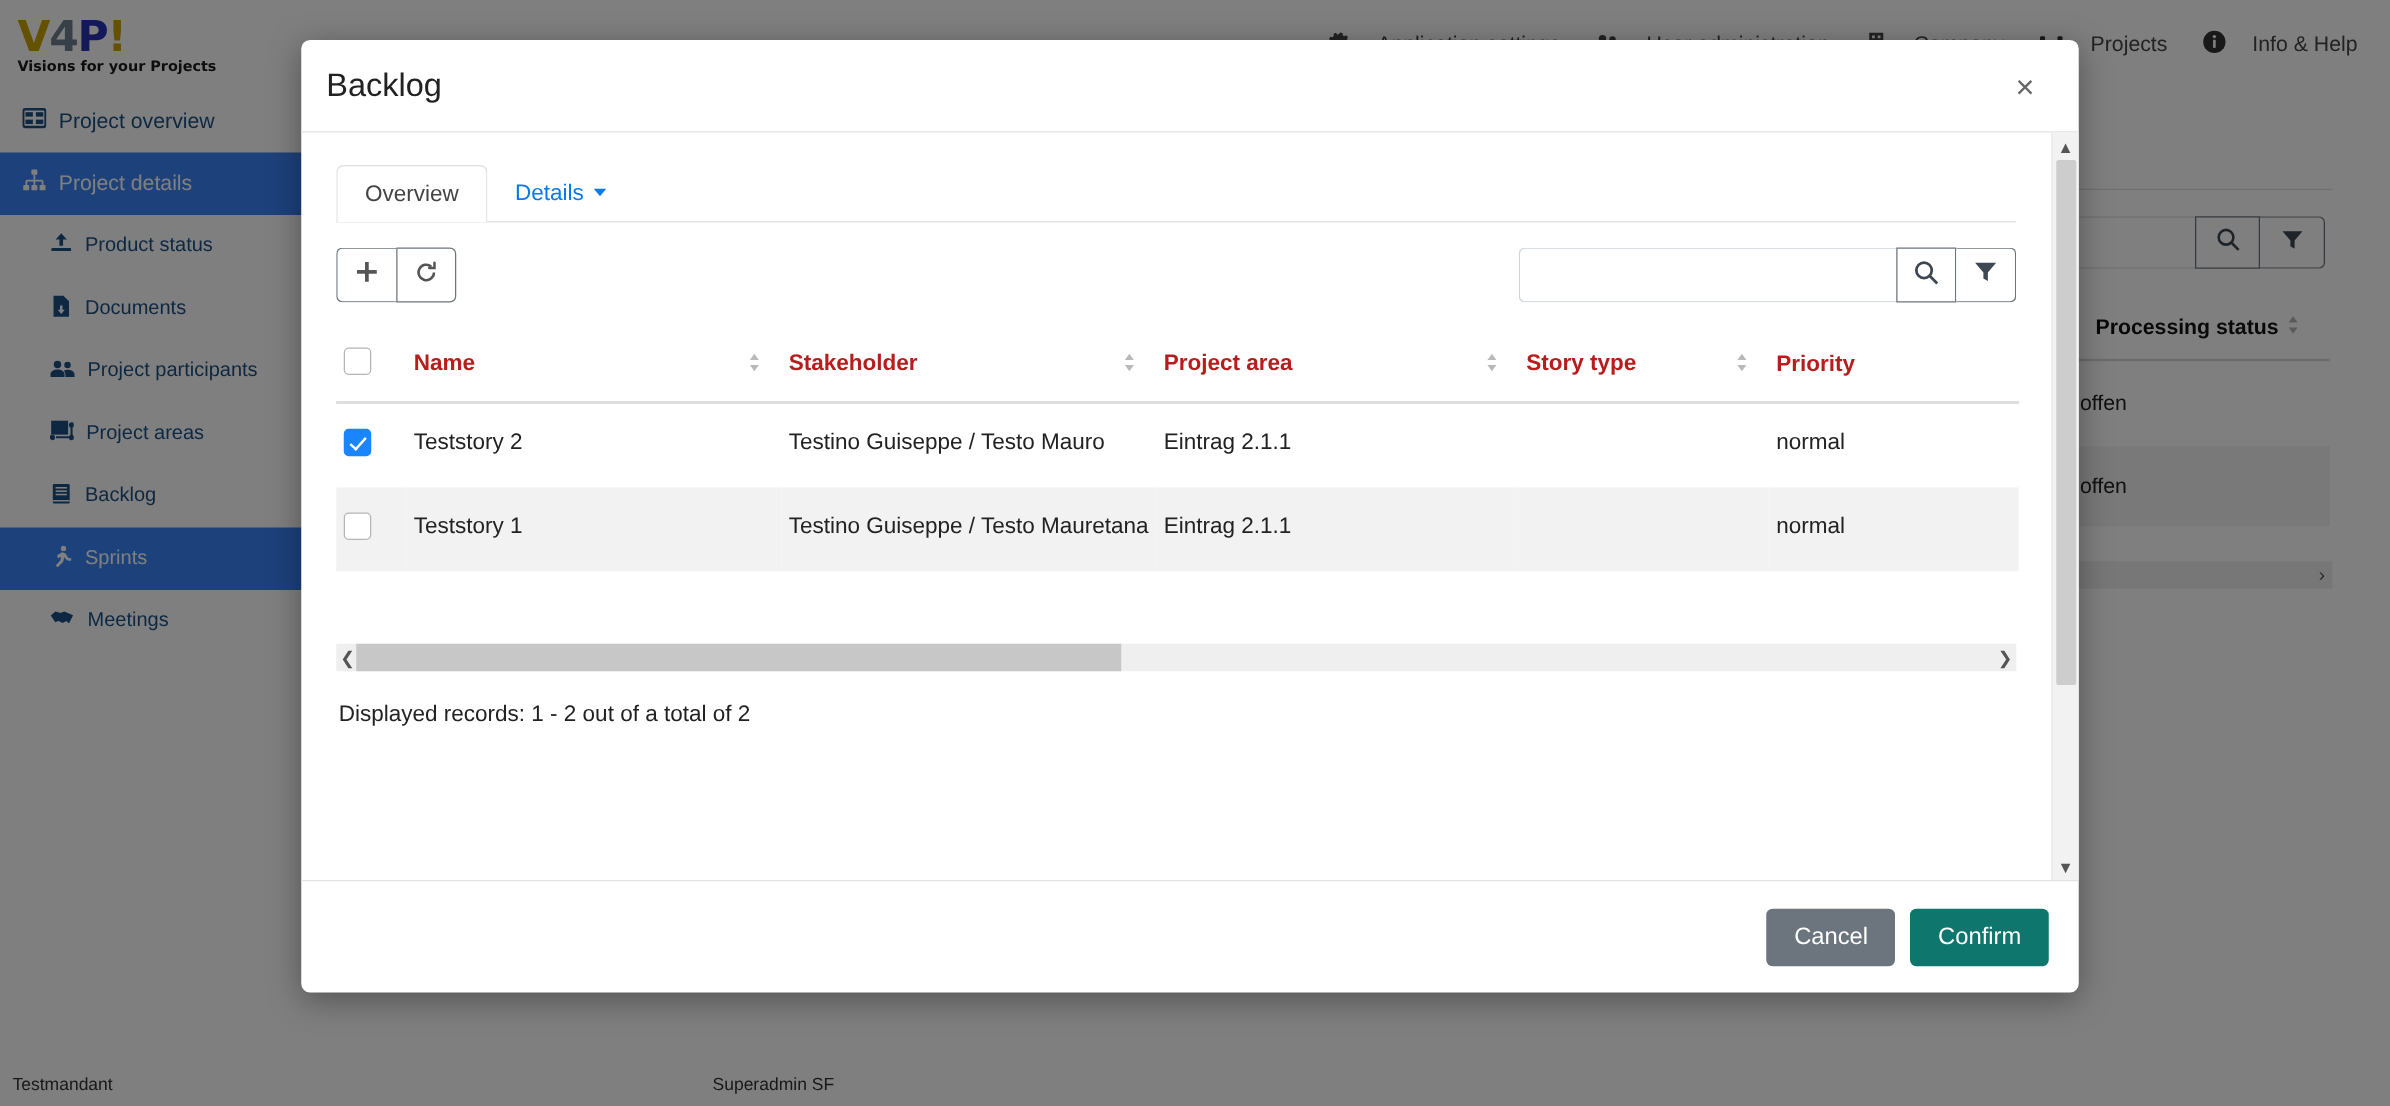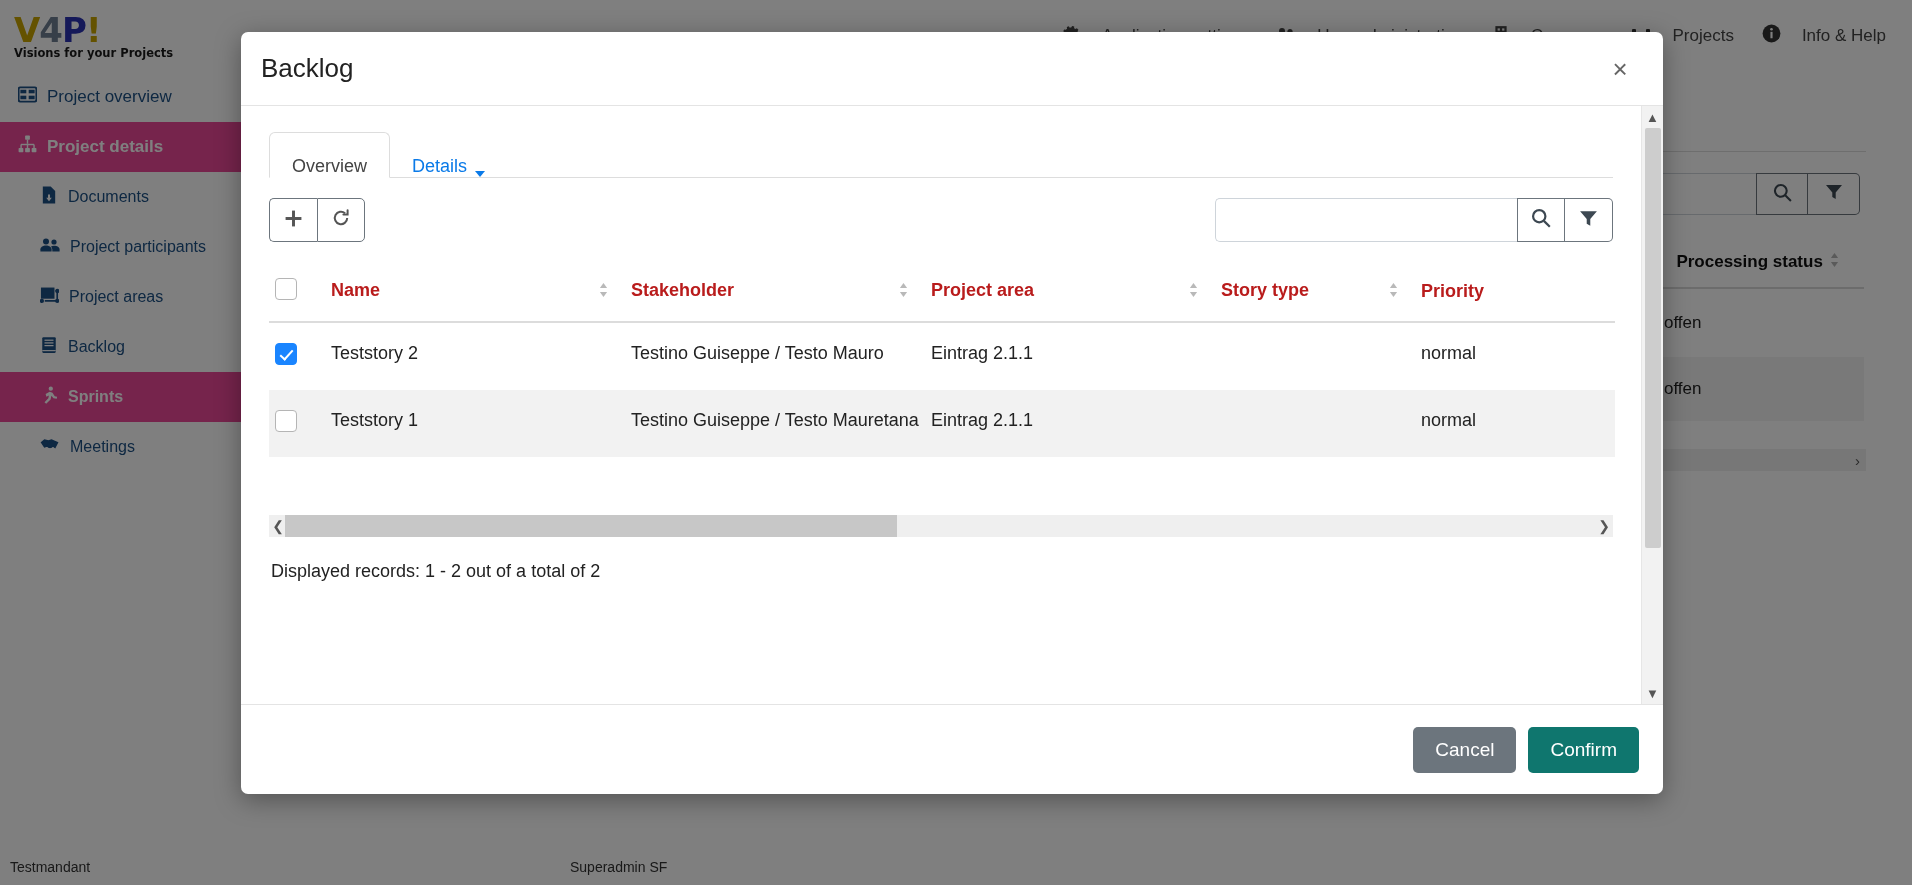--- a/index.html
+++ b/index.html
@@ -58,21 +58,21 @@
     position: absolute; top: 72px; left: 0; width: 250px; bottom: 0;
     background: #ffffff;
   }
   .side-item {
     display: flex; align-items: center; gap: 10px;
     height: 50px; padding-left: 18px;
     color: #1c5085; font-size: 17px; white-space: nowrap;
   }
   .side-item.sub { padding-left: 40px; font-size: 16px; }
   .side-item.active {
-    background: #ec4899; color: #ffffff; font-weight: bold;
+    background: #3b82f6; color: #ffffff;
   }
   .side-item.active svg { fill: #ffffff; }
   .side-item svg { fill: #1c5085; flex: none; }
 
   
   #bg-content {
     position: absolute; top: 72px; left: 250px; right: 0; bottom: 36px;
     background: #ffffff;
   }
   #bg-card {
@@ -166,21 +166,21 @@
     justify-content: center; color: #555; font-size: 13px;
   }
   #vs-thumb { width: 16px; background: #cdcdcd; border-radius: 2px; }
 
   
   #m-tabbar {
     display: flex; align-items: flex-end; border-bottom: 1px solid #dddddd;
     height: 46px;
   }
   .m-tab {
-    height: 46px; padding: 0 22px; display: flex; align-items: flex-end;
+    height: 46px; padding: 0 22px; display: flex; align-items: center;
     font-size: 18px; color: #0a7ae8; cursor: pointer;
   }
   .m-tab.active {
     color: #444; background: #ffffff;
     border: 1px solid #dddddd; border-bottom: 1px solid #ffffff;
     border-radius: 6px 6px 0 0; margin-bottom: -1px;
   }
   .caret {
     display: inline-block; margin-left: 8px;
     border-left: 5px solid transparent; border-right: 5px solid transparent;
@@ -373,20 +373,29 @@
             <rect x="7.4" y="4" width="1.2" height="3.4"></rect>
             <rect x="2.5" y="7.4" width="11" height="1.2"></rect>
             <rect x="2" y="8" width="1.2" height="3"></rect>
             <rect x="7.4" y="8" width="1.2" height="3"></rect>
             <rect x="12.9" y="8" width="1.2" height="3"></rect>
           </svg>
       </span>
       <span>Project details</span>
     </div>
 
+    <div class="side-item sub">
+      <span>
+        <svg width="18" height="18" viewBox="0 0 16 16">
+            <path d="M8 0.5L12 5H9.3v4.5H6.7V5H4z"></path>
+            <rect x="1" y="11" width="14" height="2.2" rx="0.6"></rect>
+          </svg>
+      </span>
+      <span>Product status</span>
+    </div>
 
     <div class="side-item sub">
       <span>
         <svg width="18" height="18" viewBox="0 0 16 16">
             <path d="M2.5 0.5h7L13.5 4.5v11h-11z"></path>
             <path d="M8 13.5L5.5 10.5h1.6V7.5h1.8v3h1.6z" fill="#fff"></path>
           </svg>
       </span>
       <span>Documents</span>
     </div>

